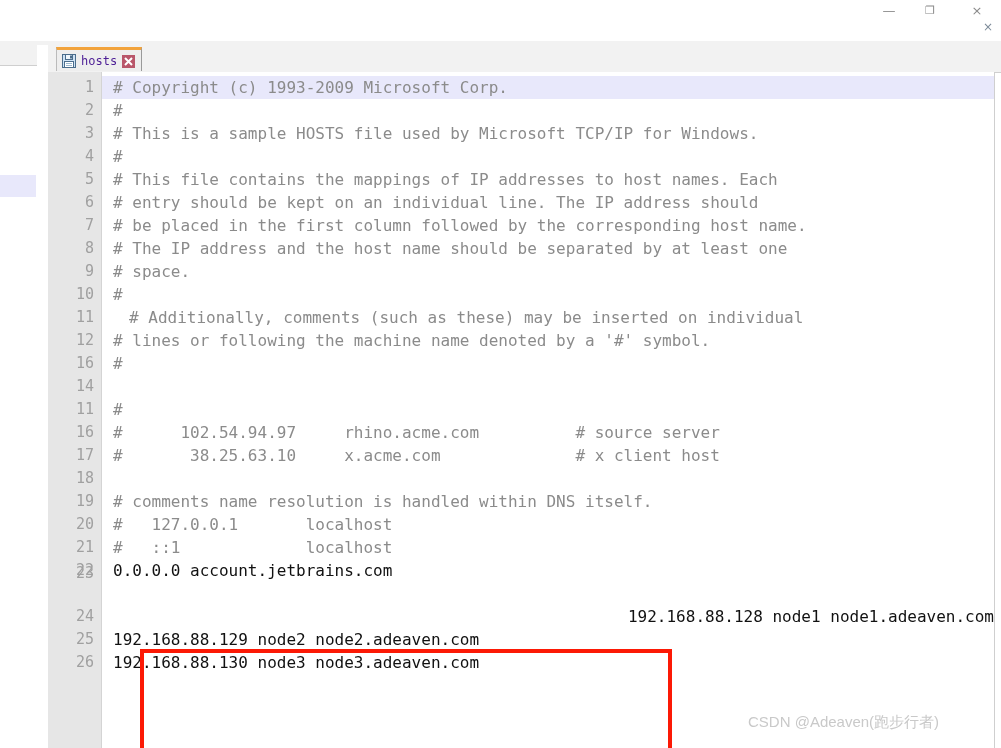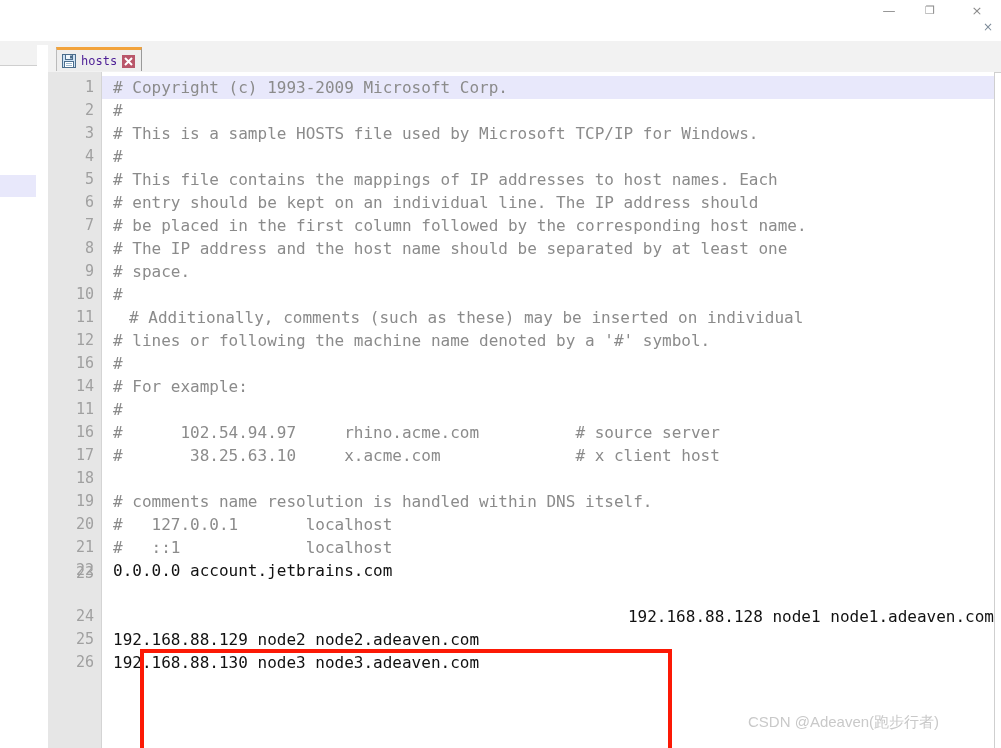--- a/index.html
+++ b/index.html
@@ -306,21 +306,20 @@
           <div class="code-line" style="top: 73px;">#</div>
           <div class="code-line" style="top: 96px;"># This file contains the mappings of IP addresses to host names. Each</div>
           <div class="code-line" style="top: 142px;"># be placed in the first column followed by the corresponding host name.</div>
           <div class="code-line" style="top: 119px;"># entry should be kept on an individual line. The IP address should</div>
           <div class="code-line" style="top: 165px;"># The IP address and the host name should be separated by at least one</div>
           <div class="code-line" style="top: 188px;"># space.</div>
           <div class="code-line" style="top: 211px;">#</div>
           <div class="code-line" style="top: 234px; padding-left: 27px;"># Additionally, comments (such as these) may be inserted on individual</div>
           <div class="code-line" style="top: 257px;"># lines or following the machine name denoted by a '#' symbol.</div>
           <div class="code-line" style="top: 280px;">#</div>
-          <div class="code-line" style="top: 303px;"># For example:</div>
           <div class="code-line" style="top: 326px;">#</div>
           <div class="code-line" style="top: 349px;">#      102.54.94.97     rhino.acme.com          # source server</div>
           <div class="code-line" style="top: 372px;">#       38.25.63.10     x.acme.com              # x client host</div>
           <div class="code-line" style="top: 395px;"></div>
           <div class="code-line" style="top: 418px;"># comments name resolution is handled within DNS itself.</div>
           <div class="code-line" style="top: 441px;">#   127.0.0.1       localhost</div>
           <div class="code-line" style="top: 464px;">#   ::1             localhost</div>
           <div class="code-line entry" style="top: 487px;">0.0.0.0 account.jetbrains.com</div>
           <div class="code-line entry" style="top: 510px;"></div>
           <div class="code-line entry" style="top: 533px; text-align: right;">192.168.88.128 node1 node1.adeaven.com</div>

